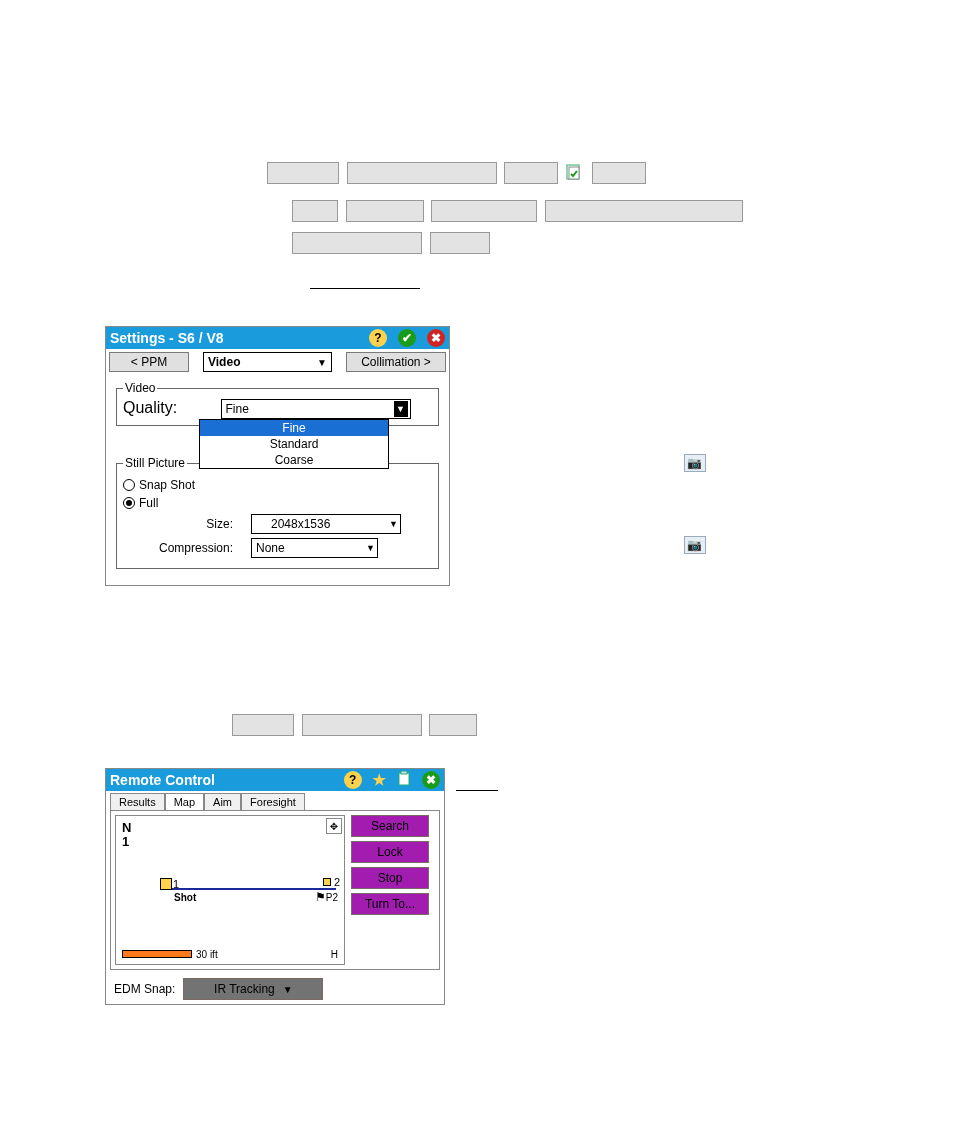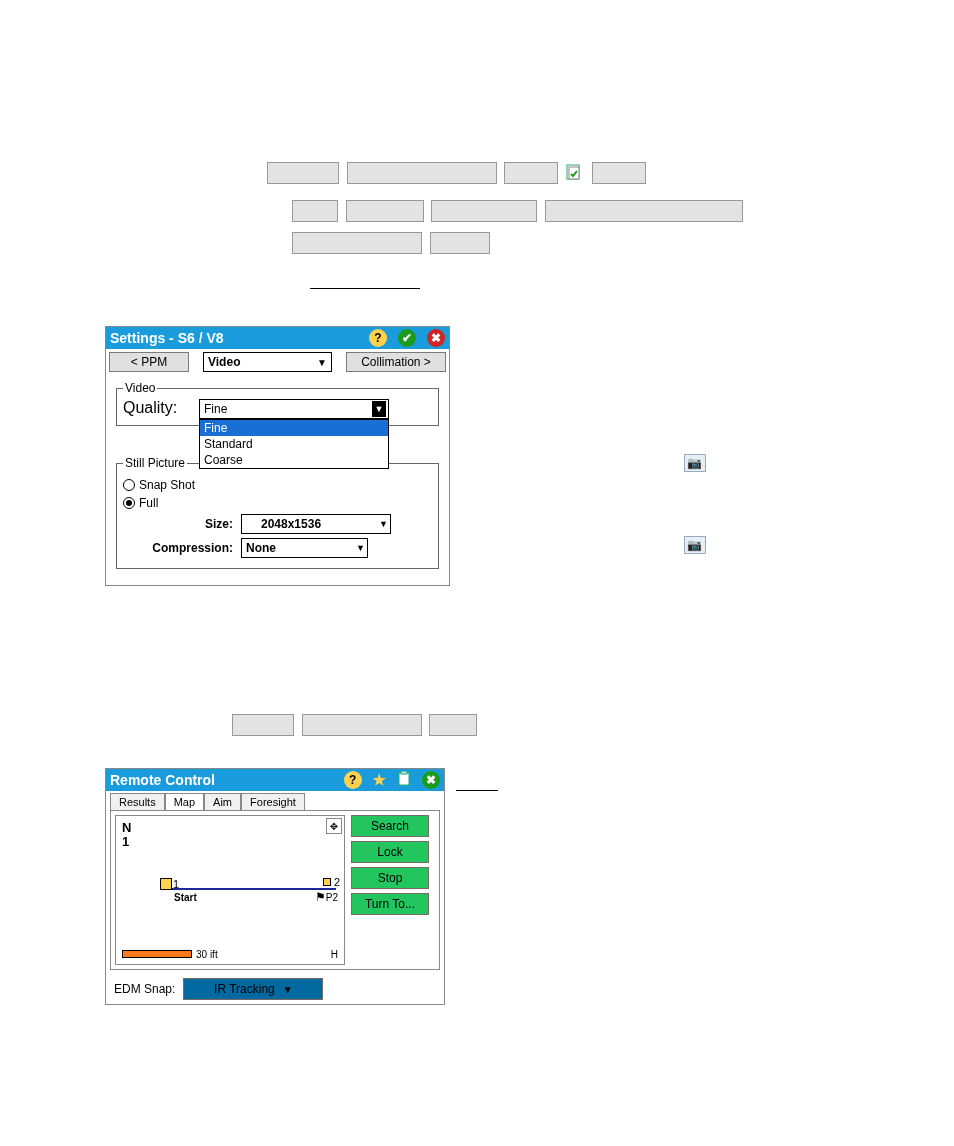--- a/index.html
+++ b/index.html
@@ -90,21 +90,21 @@
   .select-box .tri { background:#000; color:#fff; width:14px; height:16px; display:inline-flex; align-items:center; justify-content:center; font-size:9px; }
   .dropdown-open {
     border:1px solid #000; background:#fff; font-size:12px;
     position:relative;
   }
   .dd-item { padding:1px 4px; }
   .dd-item.sel { background:#1a6fd4; color:#fff; }
   .radio-row { display:flex; align-items:center; gap:4px; margin:4px 0 2px 0; font-size:12px; }
   .radio { width:12px; height:12px; border:1px solid #000; border-radius:50%; display:inline-flex; align-items:center; justify-content:center; }
   .radio .dot { width:6px; height:6px; border-radius:50%; background:#000; }
-  .kv-row { display:flex; align-items:center; gap:8px; margin:4px 0; font-size:12px;font-weight:bold; }
+  .kv-row { display:flex; align-items:center; gap:18px; margin:4px 0; font-size:12px; }
   .kv-row .lab { width:110px; text-align:right; }
 
   
   .statusbar { display:flex; align-items:center; font-size:11px; padding:1px 4px; gap:6px; }
   .statusbar .lock { font-weight:bold; margin-left:30px; }
   .statusbar .linkwrap { margin-left:auto; display:flex; align-items:center; gap:4px;}
   .linkdot { width:10px; height:10px; border:1px solid #666; border-radius:50%; background:#eee; }
   .tabs { display:flex; margin:2px 4px 0 4px; }
   .tab { border:1px solid #888; border-bottom:none; background:#f0f0f0; padding:2px 8px; font-size:11px; }
   .tab.active { background:#fff; }
@@ -122,23 +122,23 @@
   .mapbox .p1 { position:absolute; left:44px; top:62px; font-size:11px; display:flex; align-items:center; gap:1px; }
   .mapbox .p1 .marker { width:12px; height:12px; background:#ffd24d; border:1px solid #000; }
   .mapbox .p1label { position:absolute; left:58px; top:76px; font-size:10px; font-weight:bold; }
   .mapbox .p2 { position:absolute; right:4px; top:60px; font-size:11px; text-align:left; }
   .mapbox .p2 .marker { width:8px; height:8px; background:#ffd24d; border:1px solid #000; display:inline-block; }
   .mapbox .tripod { position:absolute; right:6px; top:74px; font-size:12px; }
   .mapbox .scalebar { position:absolute; left:6px; bottom:6px; width:70px; height:8px; background:#ff7a1a; border:1px solid #000; }
   .mapbox .scaletxt { position:absolute; left:80px; bottom:4px; font-size:10px;text-align:center; }
   .mapbox .h { position:absolute; right:6px; bottom:4px; font-size:10px; }
   .rc-btns { display:flex; flex-direction:column; gap:4px; }
-  .rc-btn { background:#22c55e; border:1px solid #7a6a62; font-size:12px; width:78px; height:22px; }
+  .rc-btn { background:#a21caf; border:1px solid #7a6a62; font-size:12px; width:78px; height:22px; }
   .edm-row { display:flex; align-items:center; gap:8px; padding:4px 8px; font-size:12px; }
-  .edm-select { background:#0369a1; border:1px solid #7a6a62; width:140px; height:22px; display:inline-flex; align-items:center; justify-content:center; gap:8px; font-size:12px; }
+  .edm-select { background:#737373; border:1px solid #7a6a62; width:140px; height:22px; display:inline-flex; align-items:center; justify-content:center; gap:8px; font-size:12px; }
   .edm-select .tri2 { font-size:10px; }
 
   .underline-mid {
     position:absolute;
     border-bottom:1.4px solid #000;
     width:42px;
   }
 
   
   .rc-top-btns { position:absolute; left:230px; top:712px; }
@@ -189,21 +189,21 @@
         <span>Video</span>
         <span class="tri">▼</span>
       </div>
       <button class="navbtn" style="width:100px;">Collimation &gt;</button>
     </div>
     <div class="panel-inner">
       <fieldset>
         <legend>Video</legend>
         <div style="display:flex; align-items:flex-start; gap:6px;">
           <span style="width:70px; font-size:16px;">Quality:</span>
-          <div style="flex:1; position:relative;">
+          <div style="flex:1; position:relative;text-align:center;">
             <div class="select-box" style="width:190px;">
               <span>Fine</span>
               <span class="tri">▼</span>
             </div>
             <div class="dropdown-open" style="width:190px; position:absolute; left:0; top:20px; z-index:5;">
               <div class="dd-item sel">Fine</div>
               <div class="dd-item">Standard</div>
               <div class="dd-item">Coarse</div>
             </div>
           </div>
@@ -275,21 +275,21 @@
     <div class="tabbody">
       <div class="mapbox">
         <span class="north">N</span>
         <span class="one">1</span>
         <span class="moveicon">✥</span>
         <div class="line"></div>
         <div class="p1">
           <span class="marker"></span>
           <span>1</span>
         </div>
-        <span class="p1label">Start</span>
+        <span class="p1label">Shot</span>
         <div class="p2">
           <span class="marker"></span>
           <span>2</span>
         </div>
         <span class="tripod">⚑<span style="font-size:10px;">P2</span></span>
         <div class="scalebar"></div>
         <span class="scaletxt">30 ift</span>
         <span class="h">H</span>
       </div>
       <div class="rc-btns">

